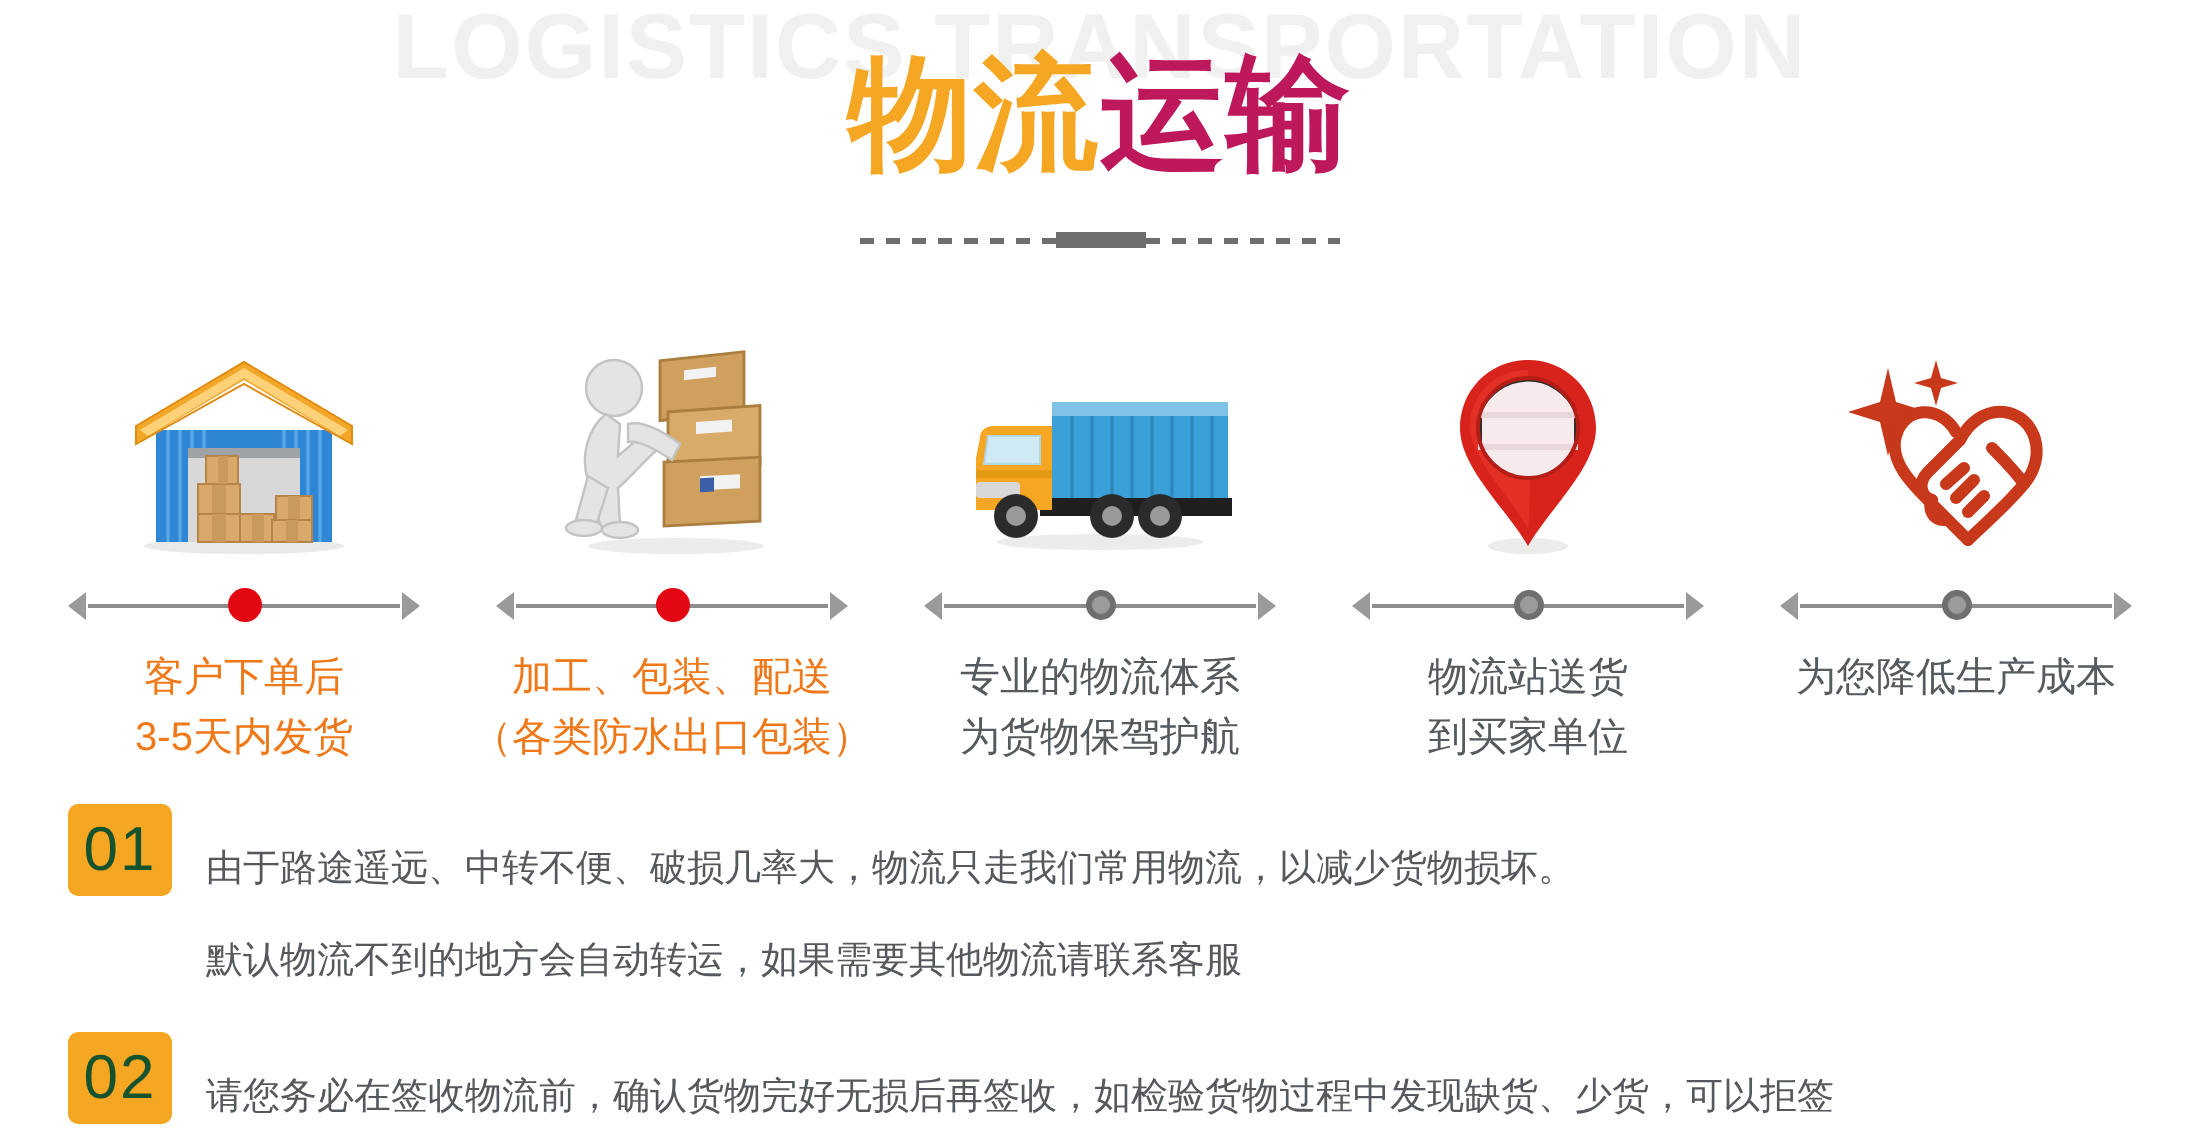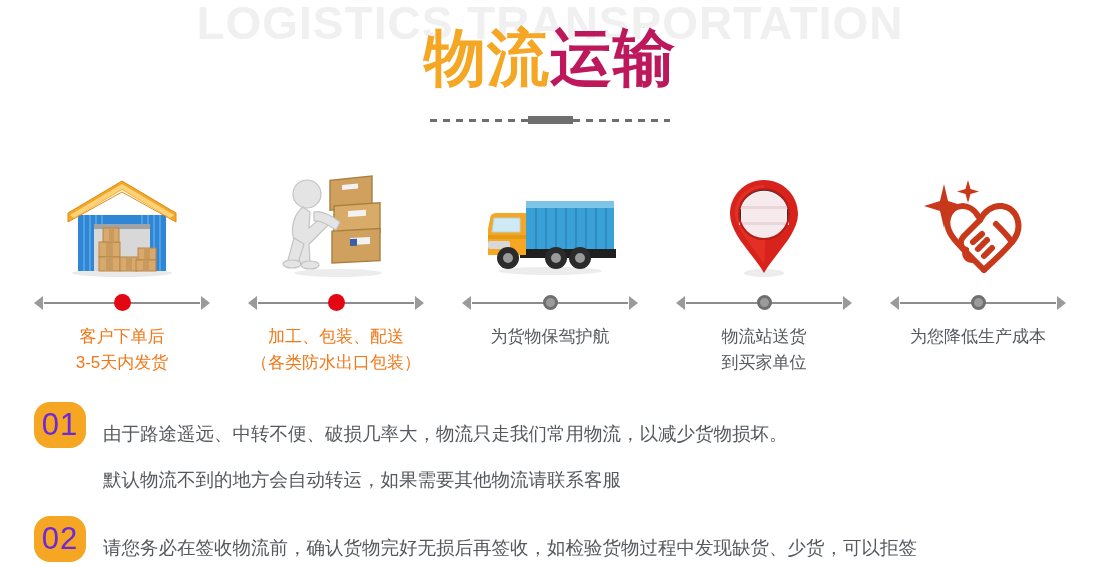--- a/index.html
+++ b/index.html
@@ -77,33 +77,33 @@
   .timeline .arrow-l { left: 0; border-right: 9px solid #9a9a9a; }
   .timeline .arrow-r { right: 0; border-left: 9px solid #9a9a9a; }
   .timeline .dot {
     position: absolute; top: 2px; left: 50%;
     width: 17px; height: 17px; margin-left: -8.5px;
     border-radius: 50%;
   }
   .timeline .dot.red  { background: #e30613; }
   .timeline .dot.gray { background: #9b9b9b; border: 3px solid #6f6f6f; width: 15px; height: 15px; top: 3px; margin-left: -7.5px; }
 
-  .caption { margin-top: 10px; text-align: center; line-height: 1.52; font-size: 17px; white-space: nowrap; }
+  .caption { margin-top: 10px; text-align: center; line-height: 1.52; font-size: 20px; white-space: nowrap; }
   .caption.orange { color: #f07818; }
   .caption.dark   { color: #555a5e; }
 
   
   .notes { position: absolute; top: 402px; left: 0; width: 1100px; padding: 0 34px; }
   .note { display: flex; align-items: flex-start; margin-bottom: 21px; }
   .badge {
     flex: 0 0 auto;
     width: 52px; height: 46px;
     background: #f5a623;
-    border-radius: 16px;
-    color: #6d28d9;
+    border-radius: 5px;
+    color: #14532d;
     font-size: 31px;
     line-height: 46px;
     text-align: center;
     letter-spacing: 1px;
     margin-right: 17px;
   }
   .note-text { font-size: 18.5px; color: #55595d; line-height: 1.62; padding-top: 1px; }
   .note-text .l { display: block; white-space: nowrap; margin-top: 16px; }
 </style>
 </head>
@@ -241,20 +241,21 @@
           </g>
         </svg>
       </div>
       <div class="timeline">
         <span class="arrow-l"></span>
         <span class="line"></span>
         <span class="dot gray"></span>
         <span class="arrow-r"></span>
       </div>
       <div class="caption dark">
+        <div>专业的物流体系</div>
         <div>为货物保驾护航</div>
       </div>
     </div>
 
     <div class="feature">
       <div class="art">
         <svg width="90" height="104" viewBox="0 0 90 104">
           <ellipse cx="45" cy="97" rx="20" ry="4" fill="#ececec"></ellipse>
           <path d="M45 4 C26 4 11 19 11 38 C11 58 34 78 45 97 C56 78 79 58 79 38 C79 19 64 4 45 4 Z" fill="#d8231c"></path>
           <path d="M45 9 C29 9 16 21 16 37 C16 52 34 70 45 88 C47 70 45 40 45 9 Z" fill="#ef3d2b" opacity="0.55"></path>

